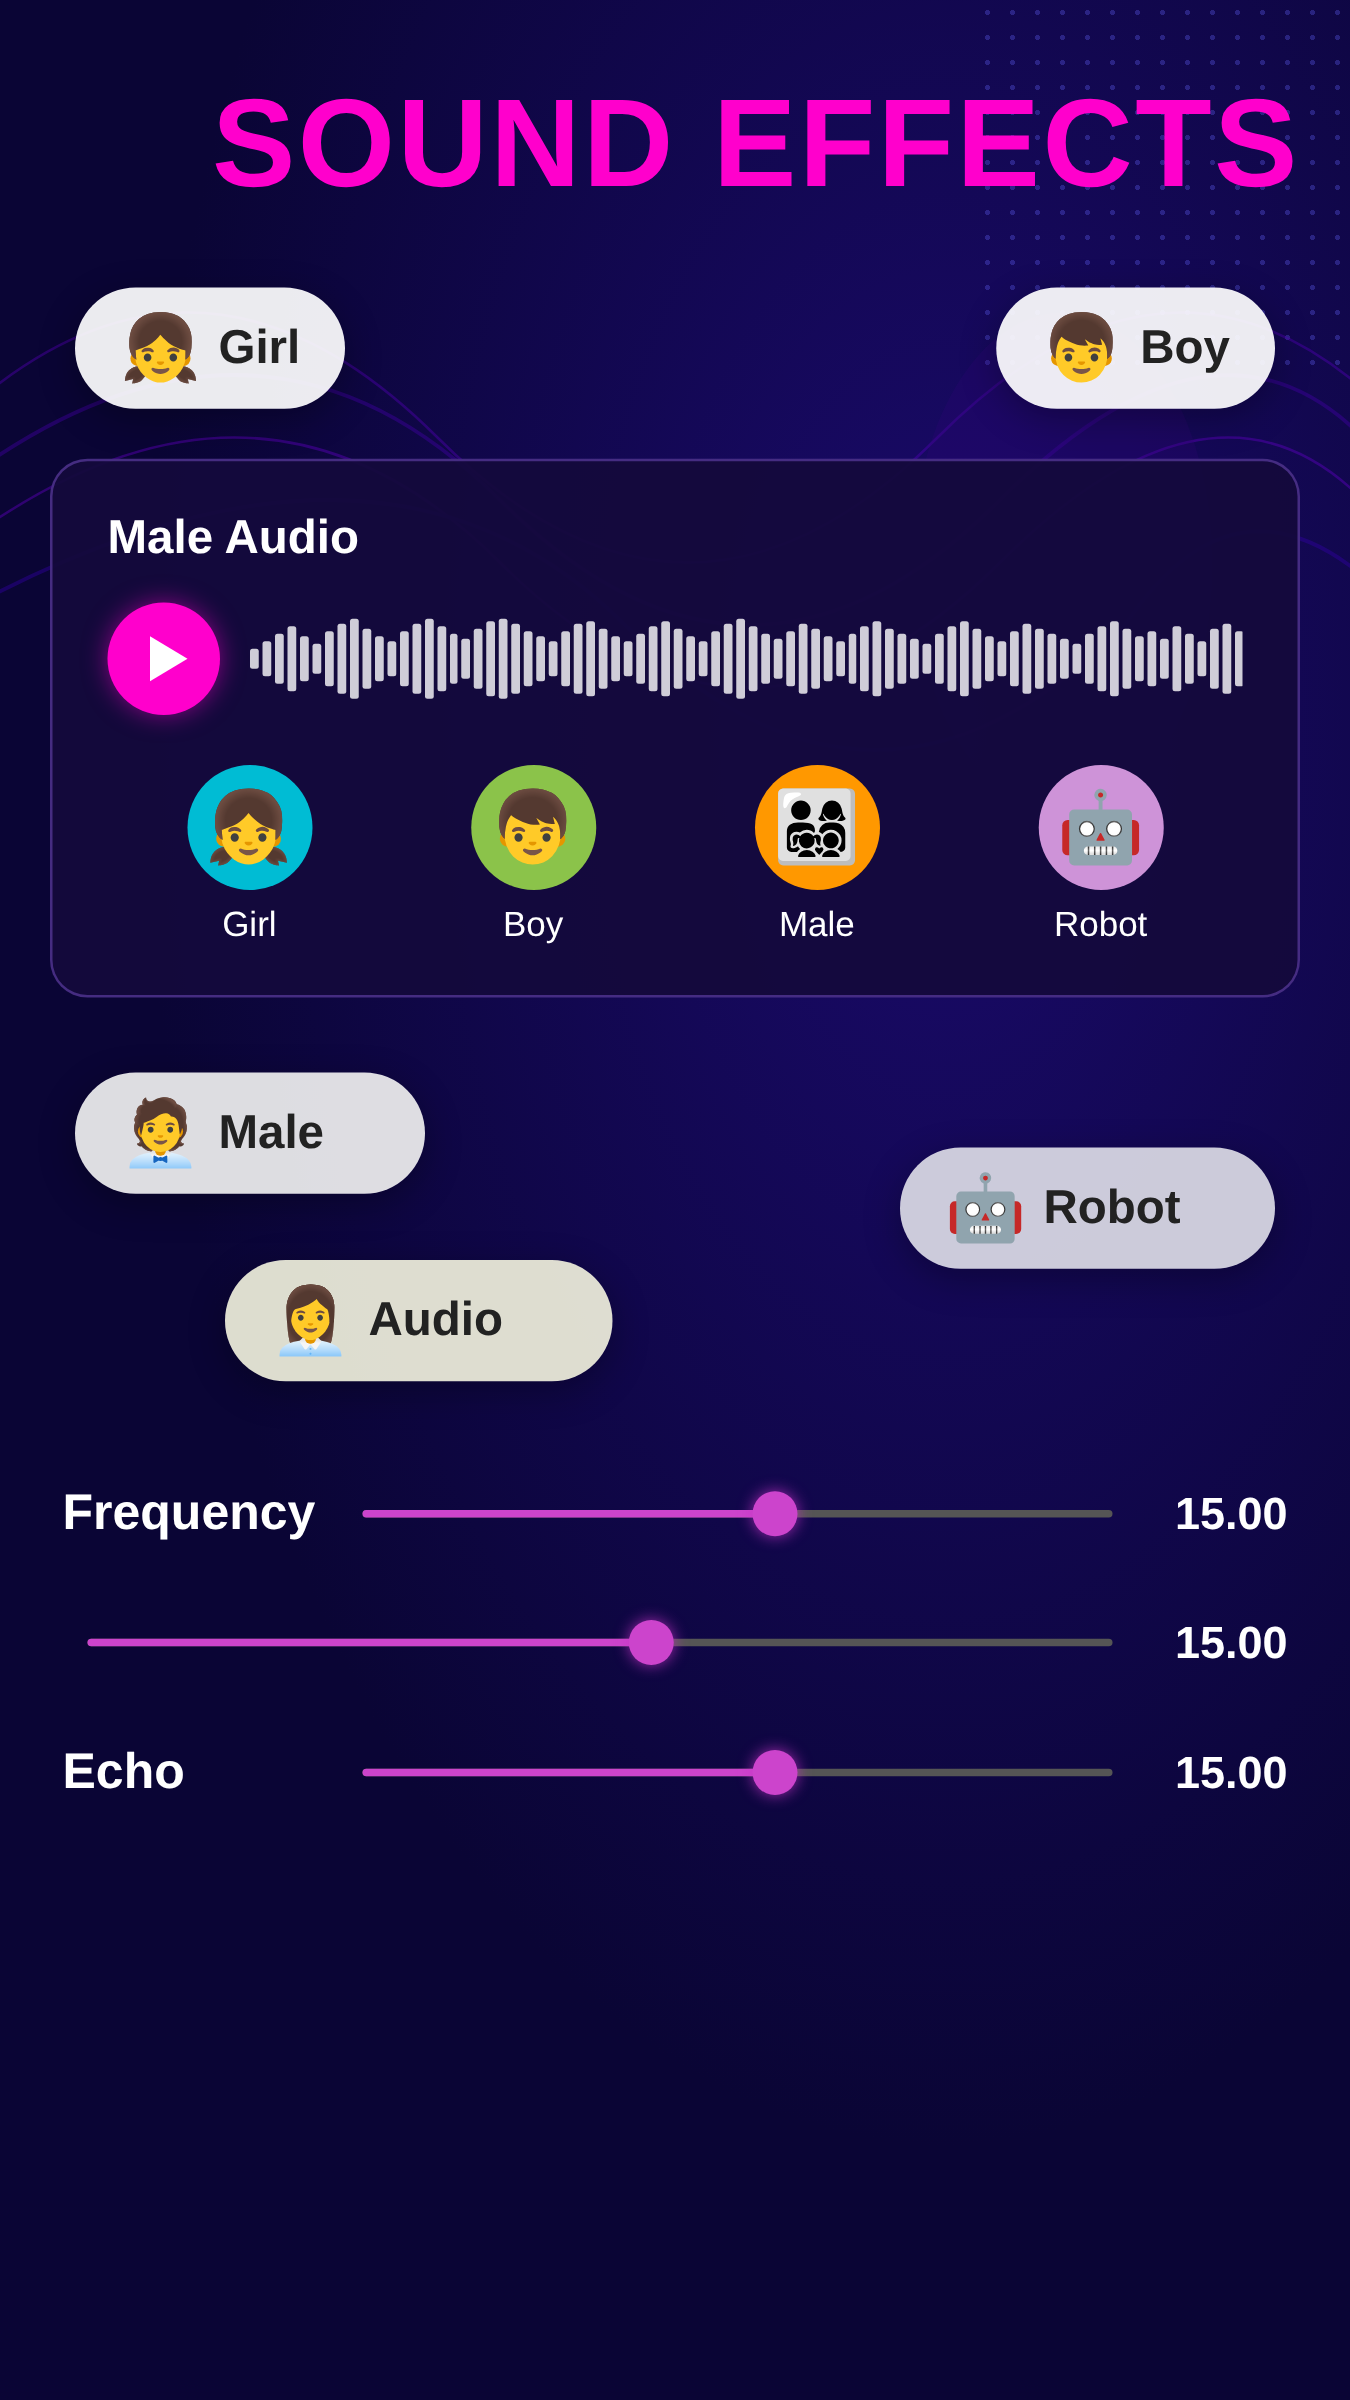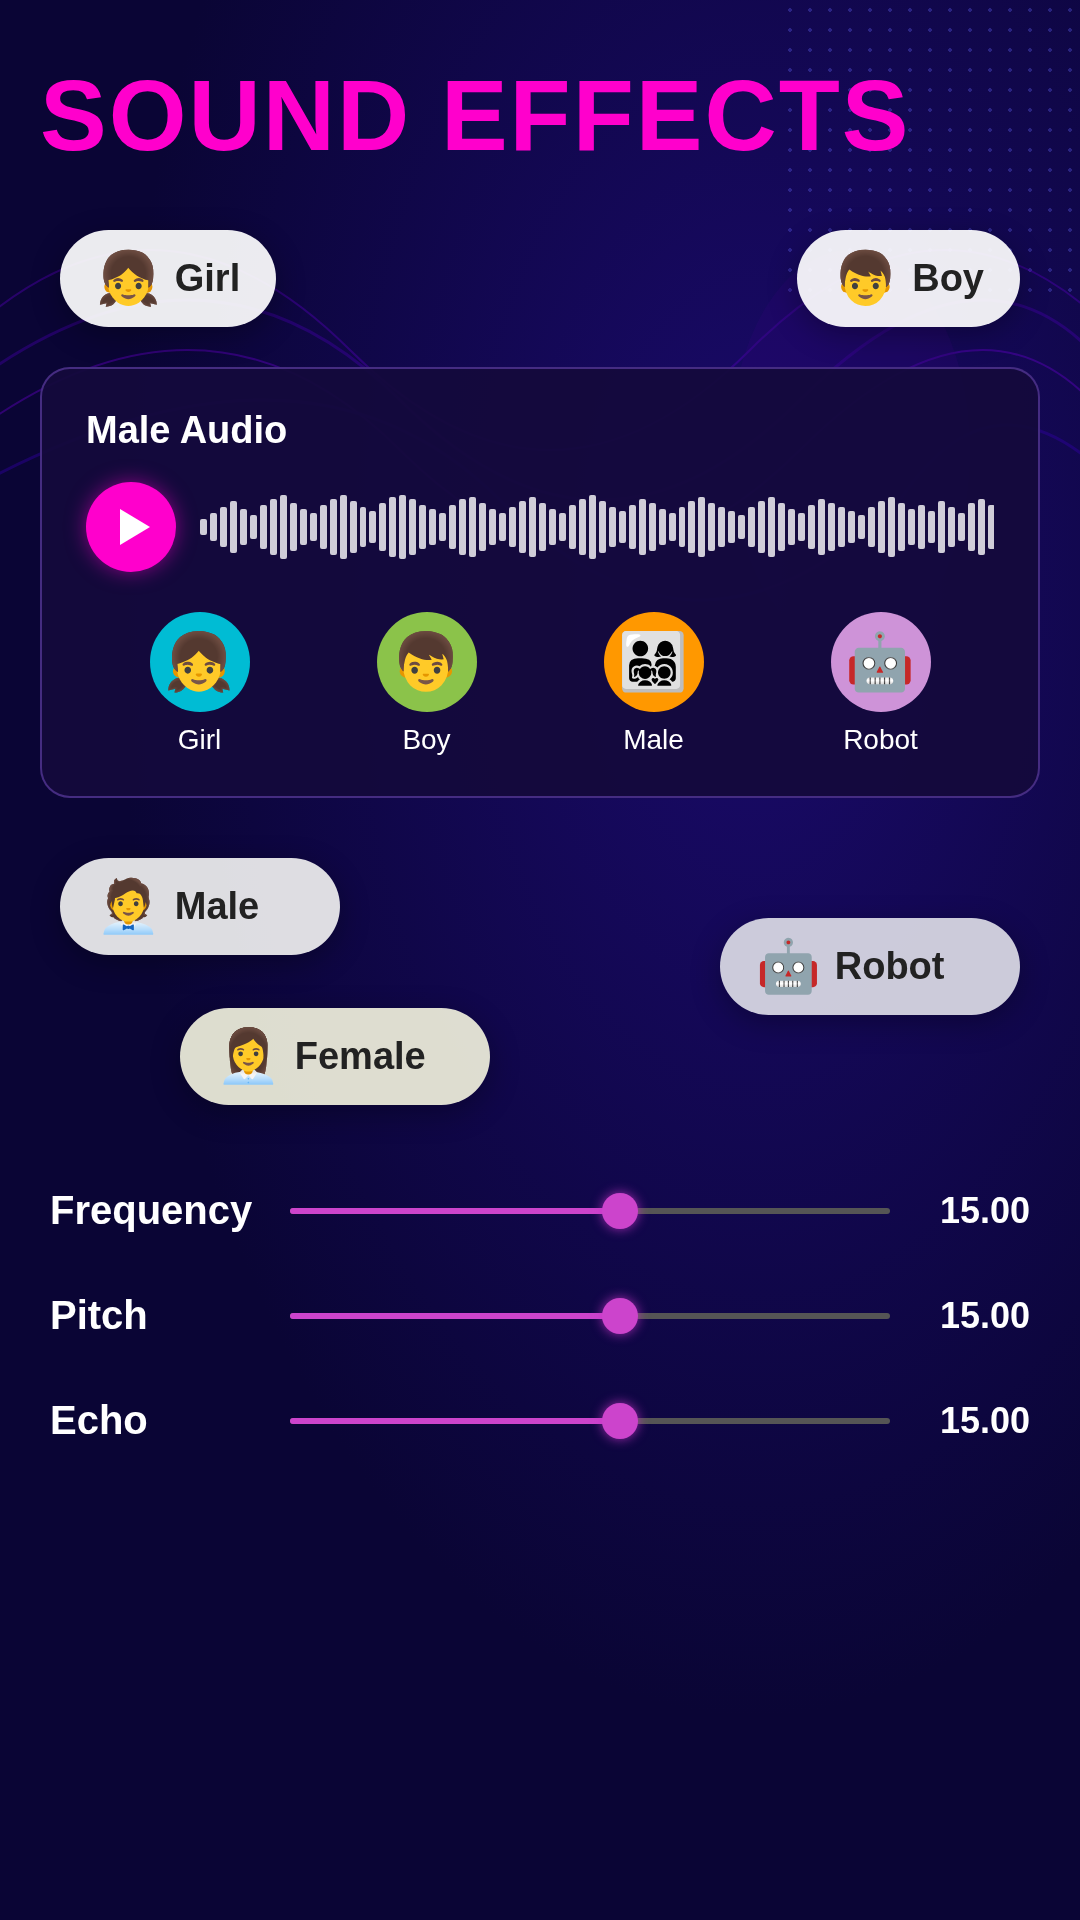--- a/index.html
+++ b/index.html
@@ -51,21 +51,21 @@
       font-size: 92px;
       font-weight: 900;
       color: #ffffff;
       text-transform: uppercase;
       letter-spacing: 2px;
       line-height: 1;
       margin-bottom: 0px;
     }
 
     .title-sound {
-      text-align: left;
+      text-align: right;
       font-size: 100px;
       font-weight: 900;
       color: #ff00cc;
       text-transform: uppercase;
       letter-spacing: 2px;
       line-height: 1.1;
       margin-bottom: 60px;
     }
 
     
@@ -431,38 +431,37 @@
       <span>Male</span>
     </div>
 
     <div class="badge badge-robot" style="background:rgba(220,220,230,0.92);width:300px;">
       <span style="font-size:52px;">🤖</span>
       <span>Robot</span>
     </div>
 
     <div class="badge badge-female" style="background:rgba(240,240,220,0.92);width:310px;">
       <span style="font-size:52px;">👩‍💼</span>
-      <span>Female</span>
+      <span>Audio</span>
     </div>
 
   </div>
 
   <div class="slider-section">
 
     <div class="slider-row">
       <span class="slider-label">Frequency</span>
       <div class="slider-track">
         <div class="slider-fill" style="width:55%"></div>
         <div class="slider-thumb" style="left:55%"></div>
       </div>
       <span class="slider-value">15.00</span>
     </div>
 
     <div class="slider-row">
-      <span class="slider-label">Pitch</span>
       <div class="slider-track">
         <div class="slider-fill" style="width:55%"></div>
         <div class="slider-thumb" style="left:55%"></div>
       </div>
       <span class="slider-value">15.00</span>
     </div>
 
     <div class="slider-row">
       <span class="slider-label">Echo</span>
       <div class="slider-track">

